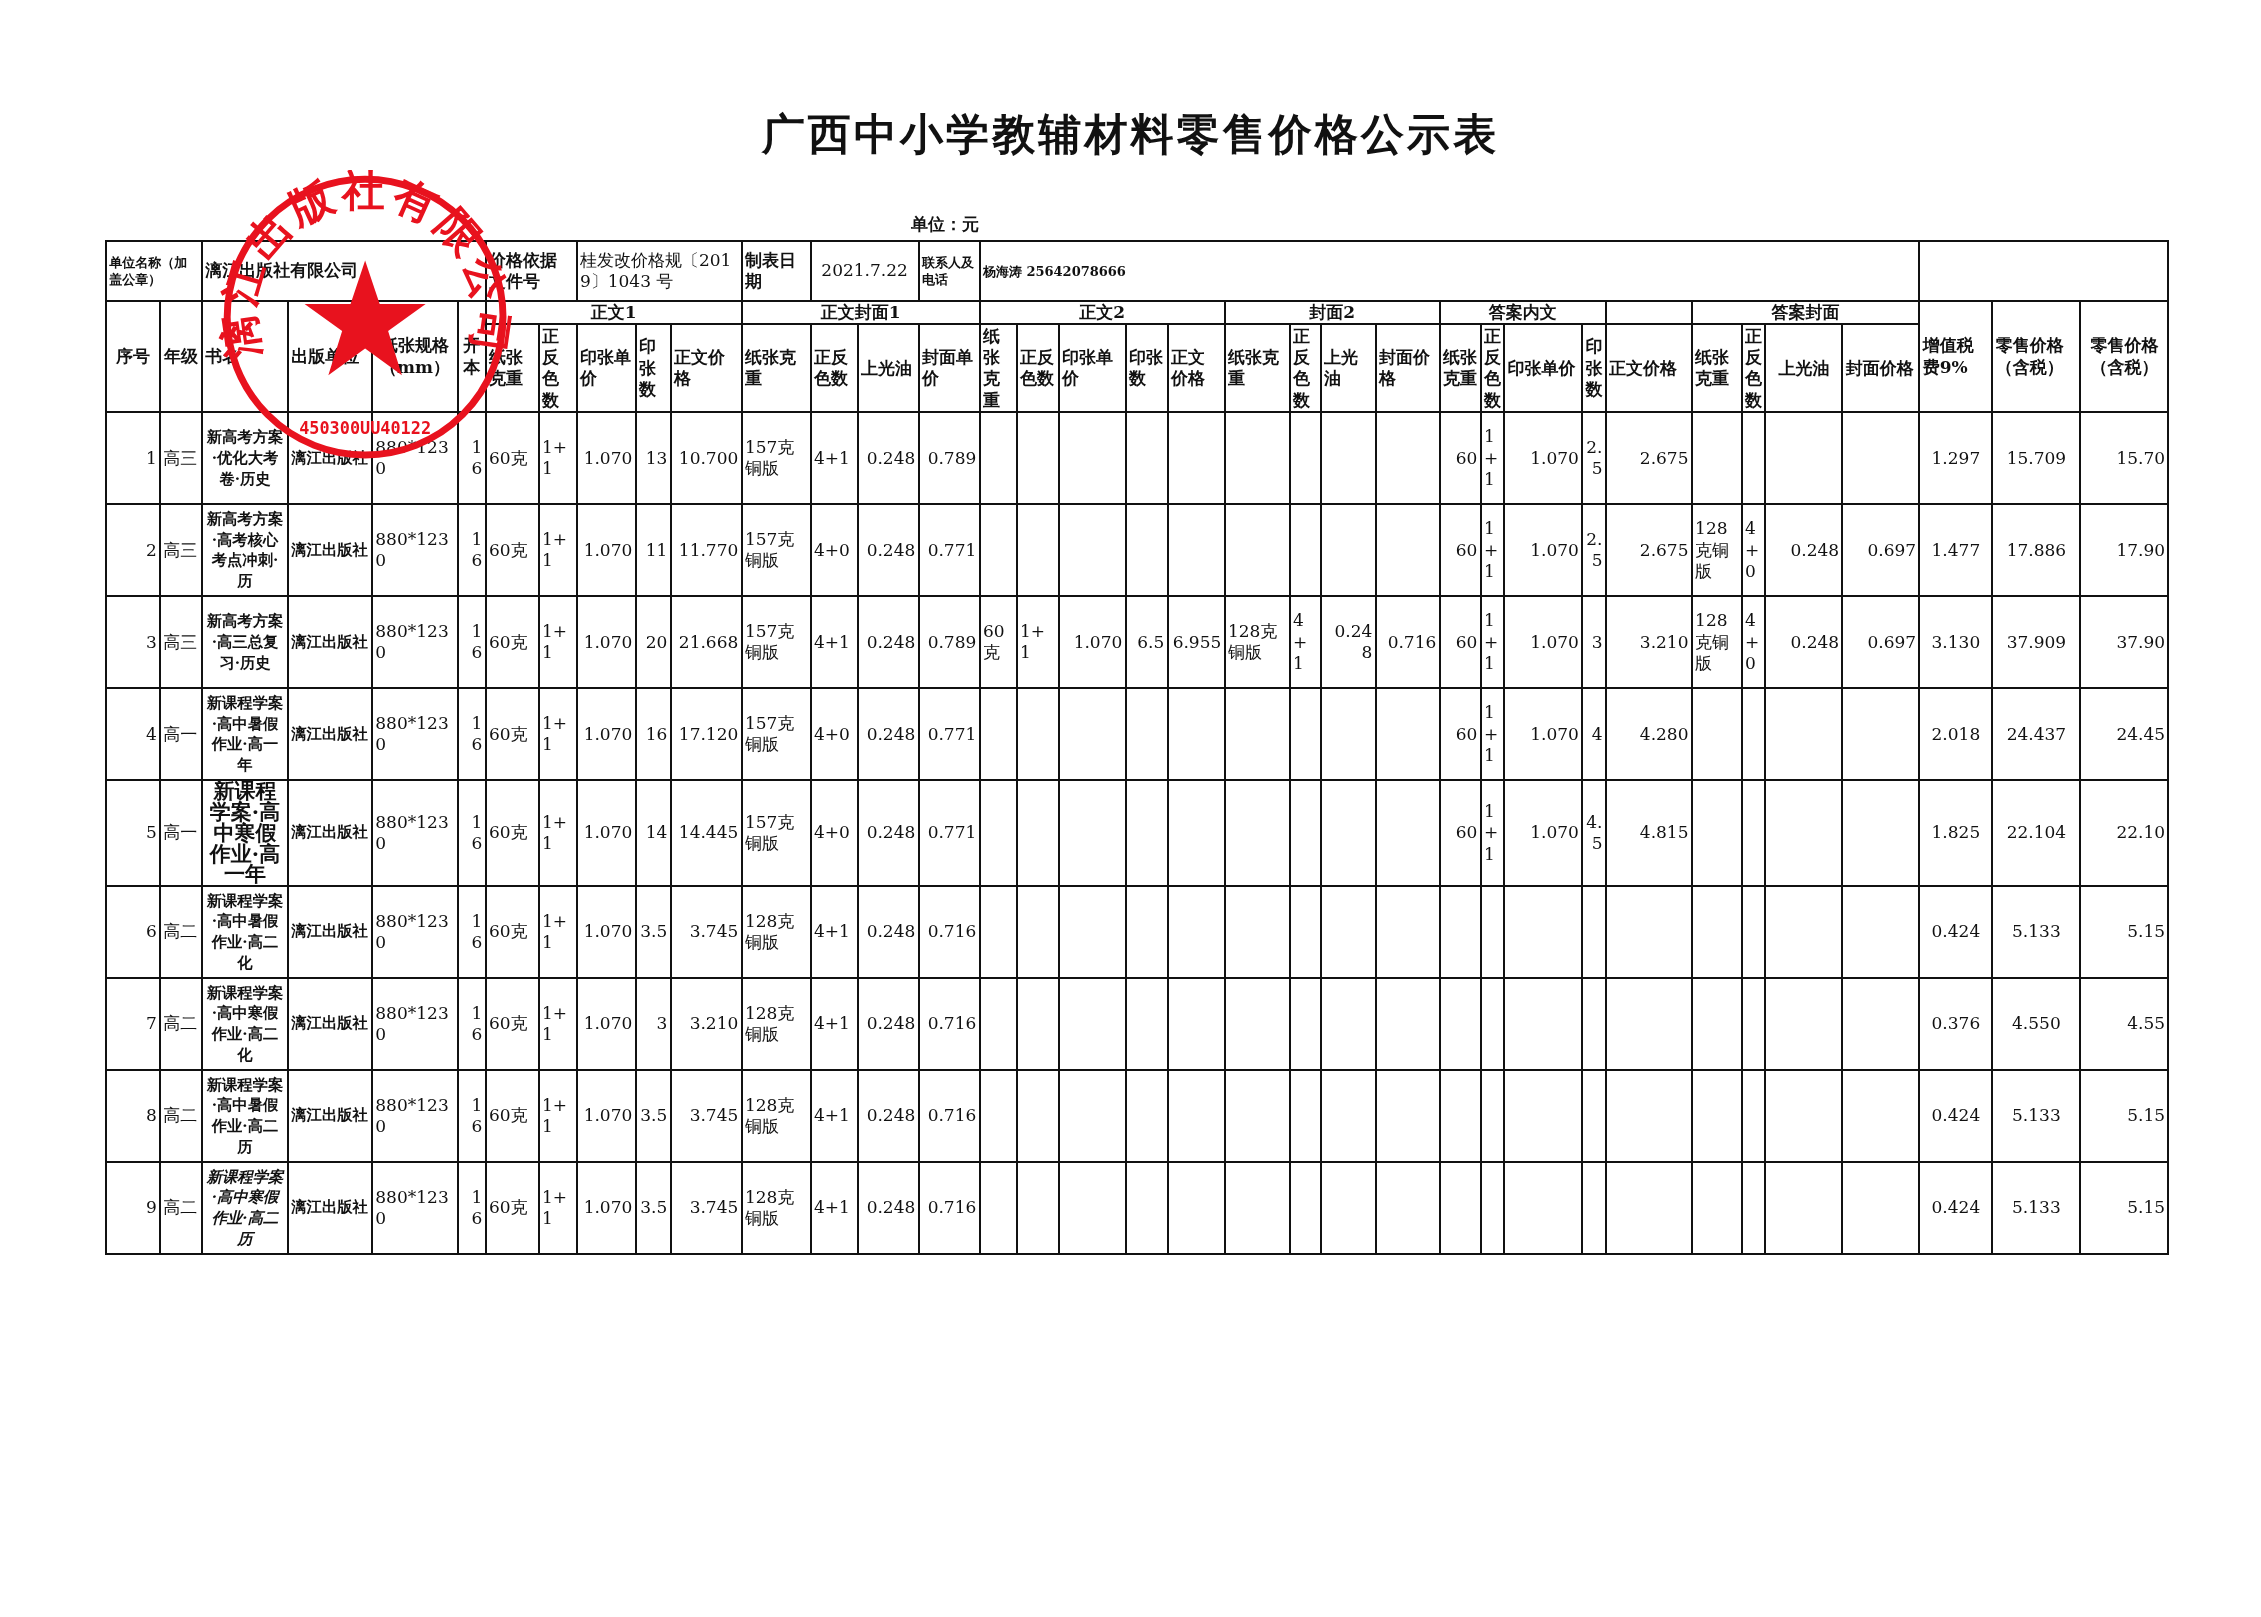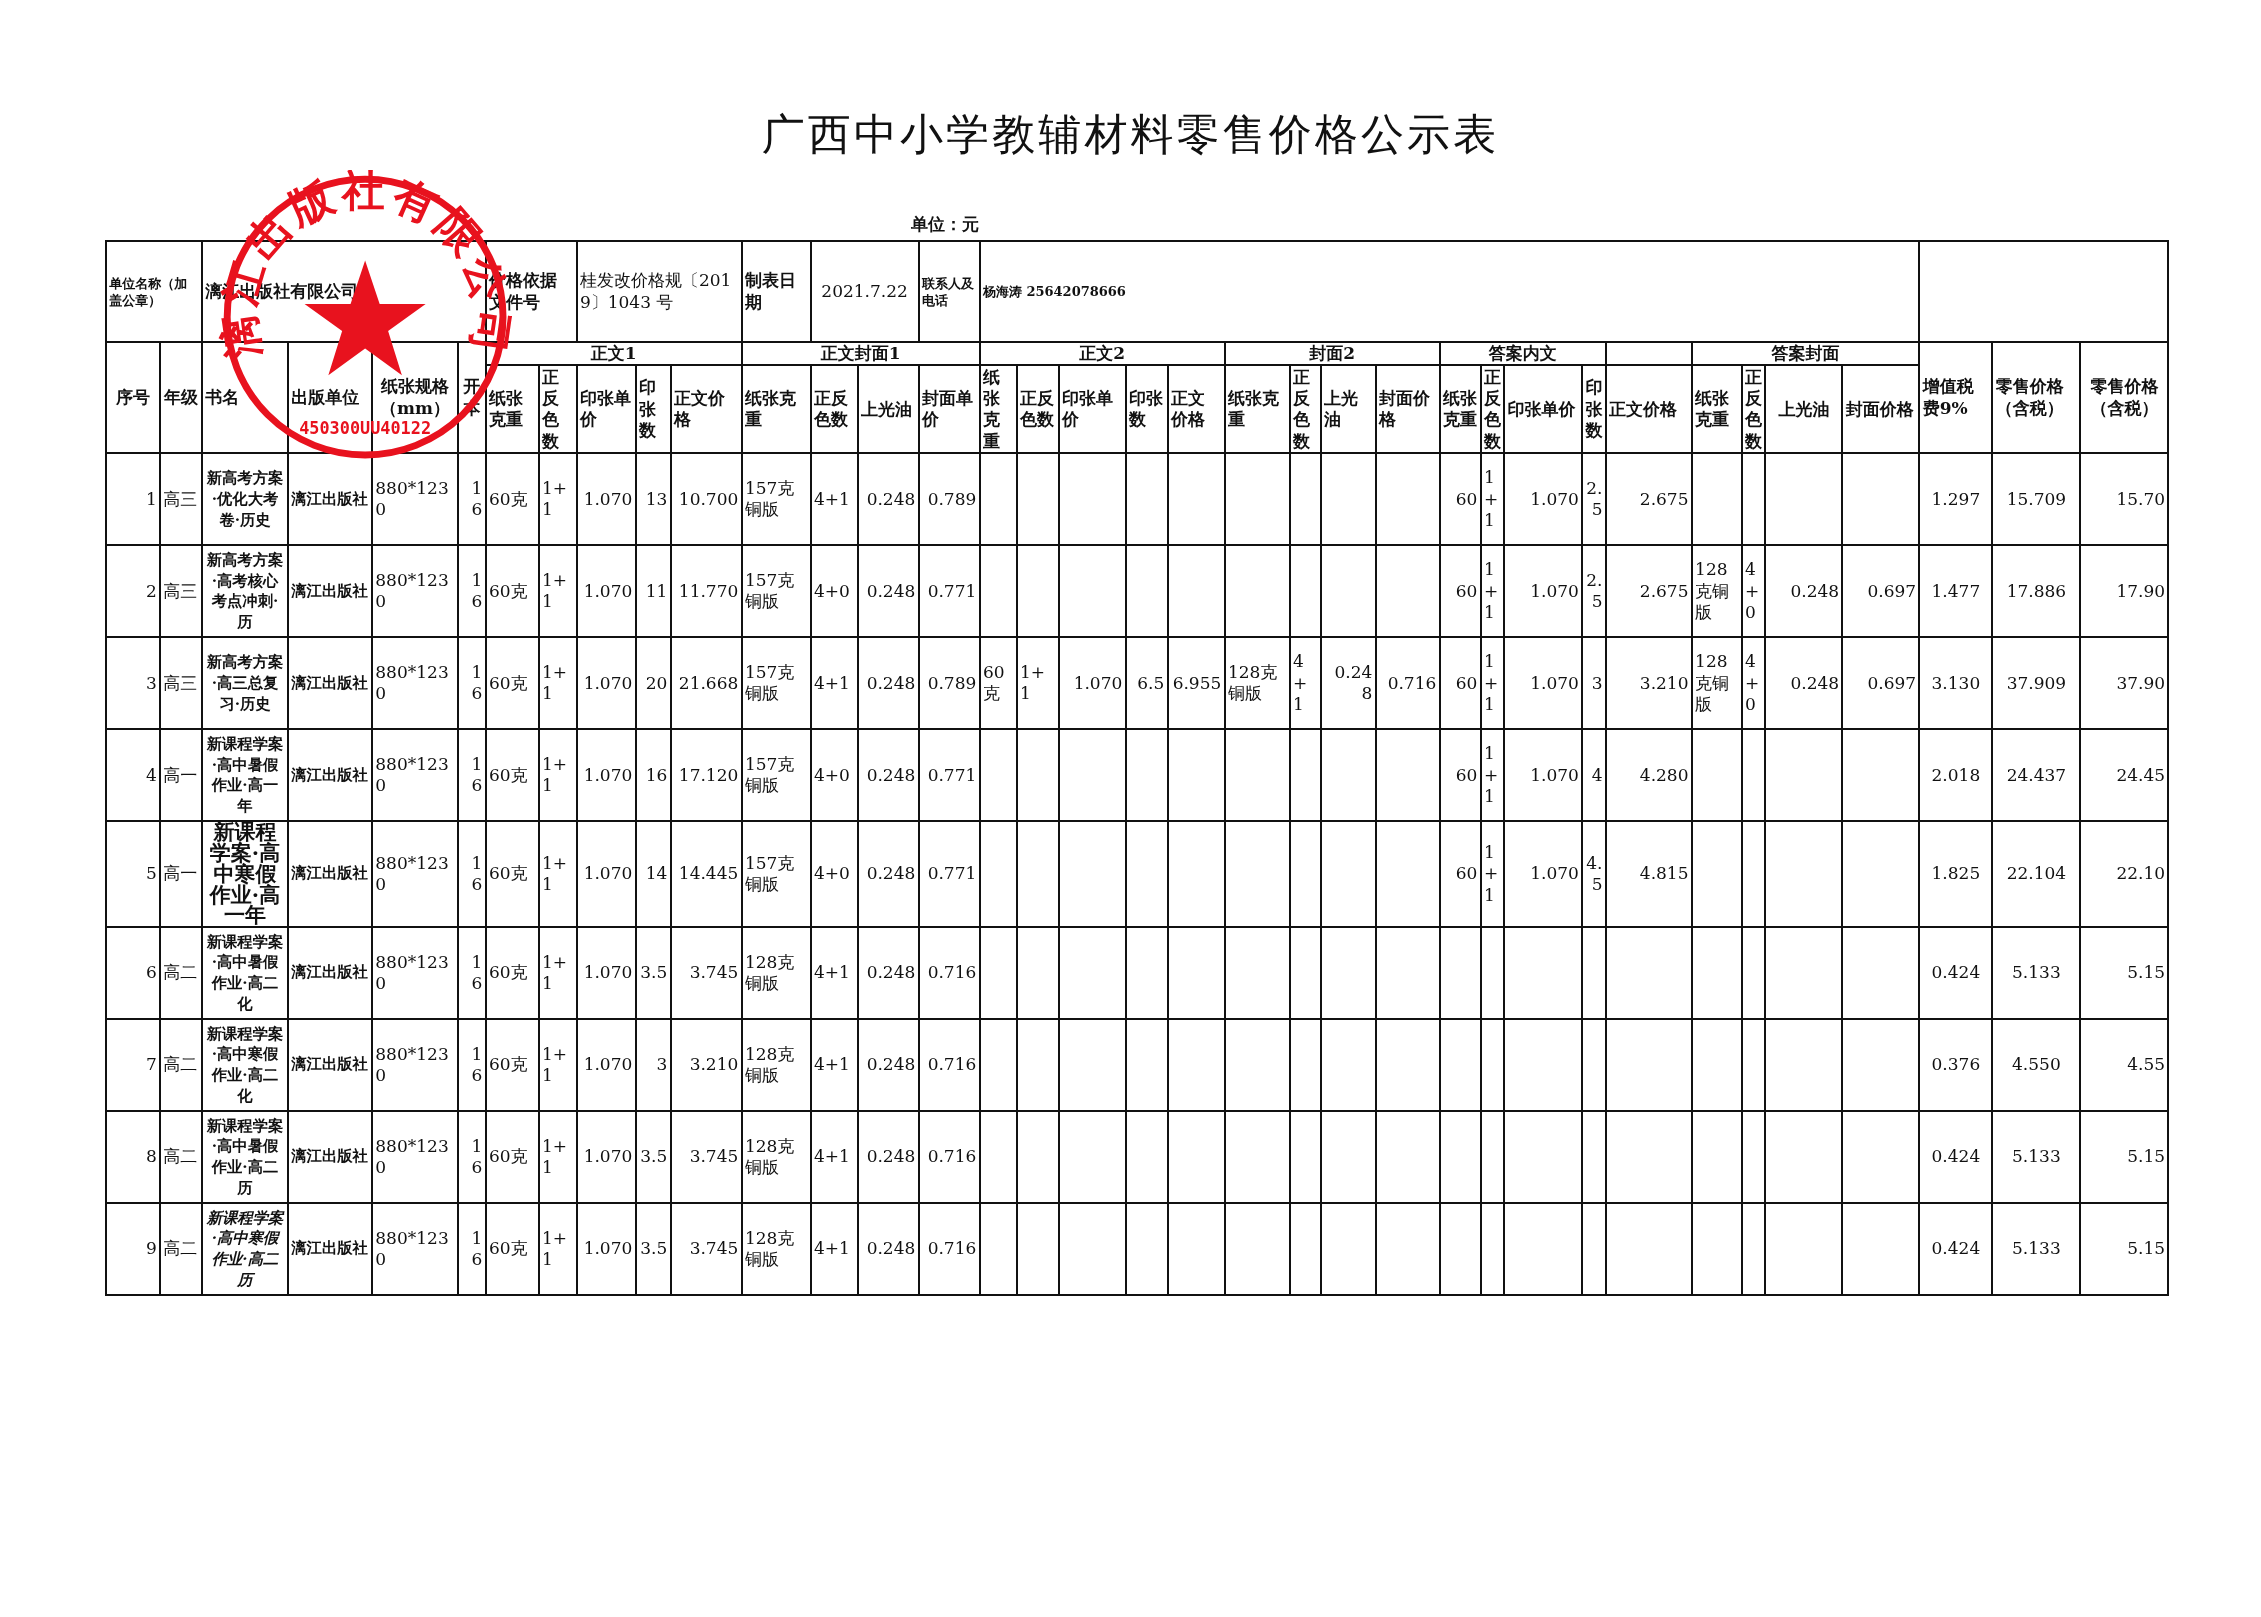--- a/index.html
+++ b/index.html
@@ -1,19 +1,19 @@
 <!DOCTYPE html>
 <html style="font-size:12.2px"><head>
 <meta charset="utf-8">
 <style>
   html, body { margin:0; padding:0; background:#ffffff; }
   body { width:2261px; height:1617px; position:relative; overflow:hidden;
          font-family:"DejaVu Serif","Liberation Serif",serif; color:#111; }
   .title { position:absolute; left:0; width:2261px; top:106px; text-align:center;
-           font-size:43px; font-family:"DejaVu Sans","Liberation Sans",sans-serif; font-weight:normal; letter-spacing:3.1px; color:#111; }
+           font-size:43px; font-family:"DejaVu Sans","Liberation Sans",sans-serif; font-weight:bold; letter-spacing:3.1px; color:#111; }
   .unit { position:absolute; left:911px; top:213px; font-size:17px; font-weight:bold; }
   table.grid { position:absolute; left:105px; top:240px; border-collapse:collapse; table-layout:fixed; }
   table.grid td { border:2.3px solid #111; padding:0 2.3px; font-size:17px; line-height:21.4px; vertical-align:middle; overflow:hidden; word-break:break-all; }
   .b { font-weight:bold; }
   .hdr td { font-weight:bold; font-size:16px; }
   .c { text-align:center; }
   .r { text-align:right; }
   .l { text-align:left; }
   .small { font-size:13px; line-height:17px; }
   .vtext { line-height:20px; }
@@ -61,21 +61,21 @@
     <col style="width:50px">
       <col style="width:23px">
       <col style="width:77px">
       <col style="width:77px">
     <col style="width:73px">
       <col style="width:88px">
       <col style="width:88px">
   </colgroup>
 
   <tbody>
-      <tr class="hdr" style="height:101px">
+      <tr class="hdr" style="height:60px">
     <td colspan="2" class="l info-label">单位名称（加盖公章）</td>
     <td colspan="4" class="l">漓江出版社有限公司</td>
     <td colspan="2" class="l">价格依据文件号</td>
     <td colspan="3" class="l" style="font-weight:normal">桂发改价格规〔2019〕1043 号</td>
     <td colspan="1" class="l">制表日期</td>
     <td colspan="2" class="c" style="font-weight:normal">2021.7.22</td>
     <td colspan="1" class="l info-label">联系人及电话</td>
     <td colspan="18" class="l info-label">杨海涛 25642078666</td>
     <td colspan="3"></td>
   </tr>

